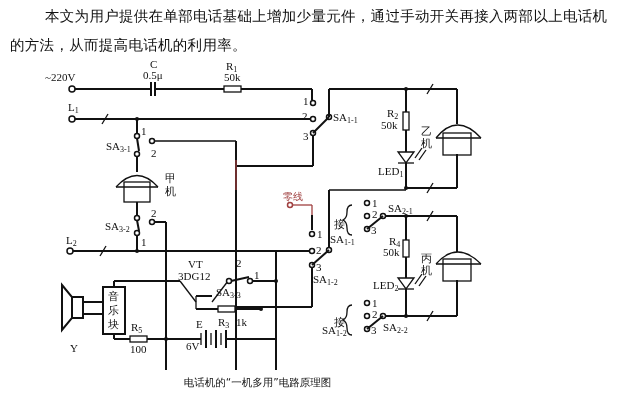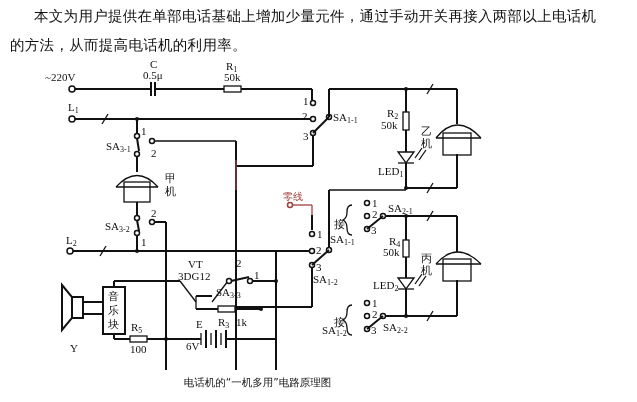--- a/index.html
+++ b/index.html
@@ -1,18 +1,18 @@
 <!DOCTYPE html>
 <html><head>
 <meta charset="utf-8">
 <style>
   html, body { margin: 0; padding: 0; background: #ffffff; }
   body { width: 637px; height: 402px; position: relative; overflow: hidden; font-family: "DejaVu Serif", "Liberation Serif", serif; color: #111; }
   .para { position: absolute; left: 10px; font-size: 14.5px; line-height: 20px; letter-spacing: 0.3px; white-space: nowrap; }
-  #para1 { top: 6px; left: 34px; }
+  #para1 { top: 6px; left: 45px; }
   #para2 { top: 35px; }
   svg { position: absolute; left: 0; top: 0; }
   .w { stroke: #111; stroke-width: 2; fill: none; }
   .wt { stroke: #111; stroke-width: 1.3; fill: none; }
   .red { stroke: #a04040; stroke-width: 1.3; fill: none; }
   .term { fill: #fff; stroke: #111; stroke-width: 1.5; }
   .dot { fill: #111; }
   .lbl { font-family: "Liberation Serif", serif; font-size: 11px; fill: #111; }
   .lbls { font-family: "Liberation Serif", serif; font-size: 8px; fill: #111; }
   .cn { font-family: "DejaVu Sans", sans-serif; font-size: 11px; fill: #111; }

